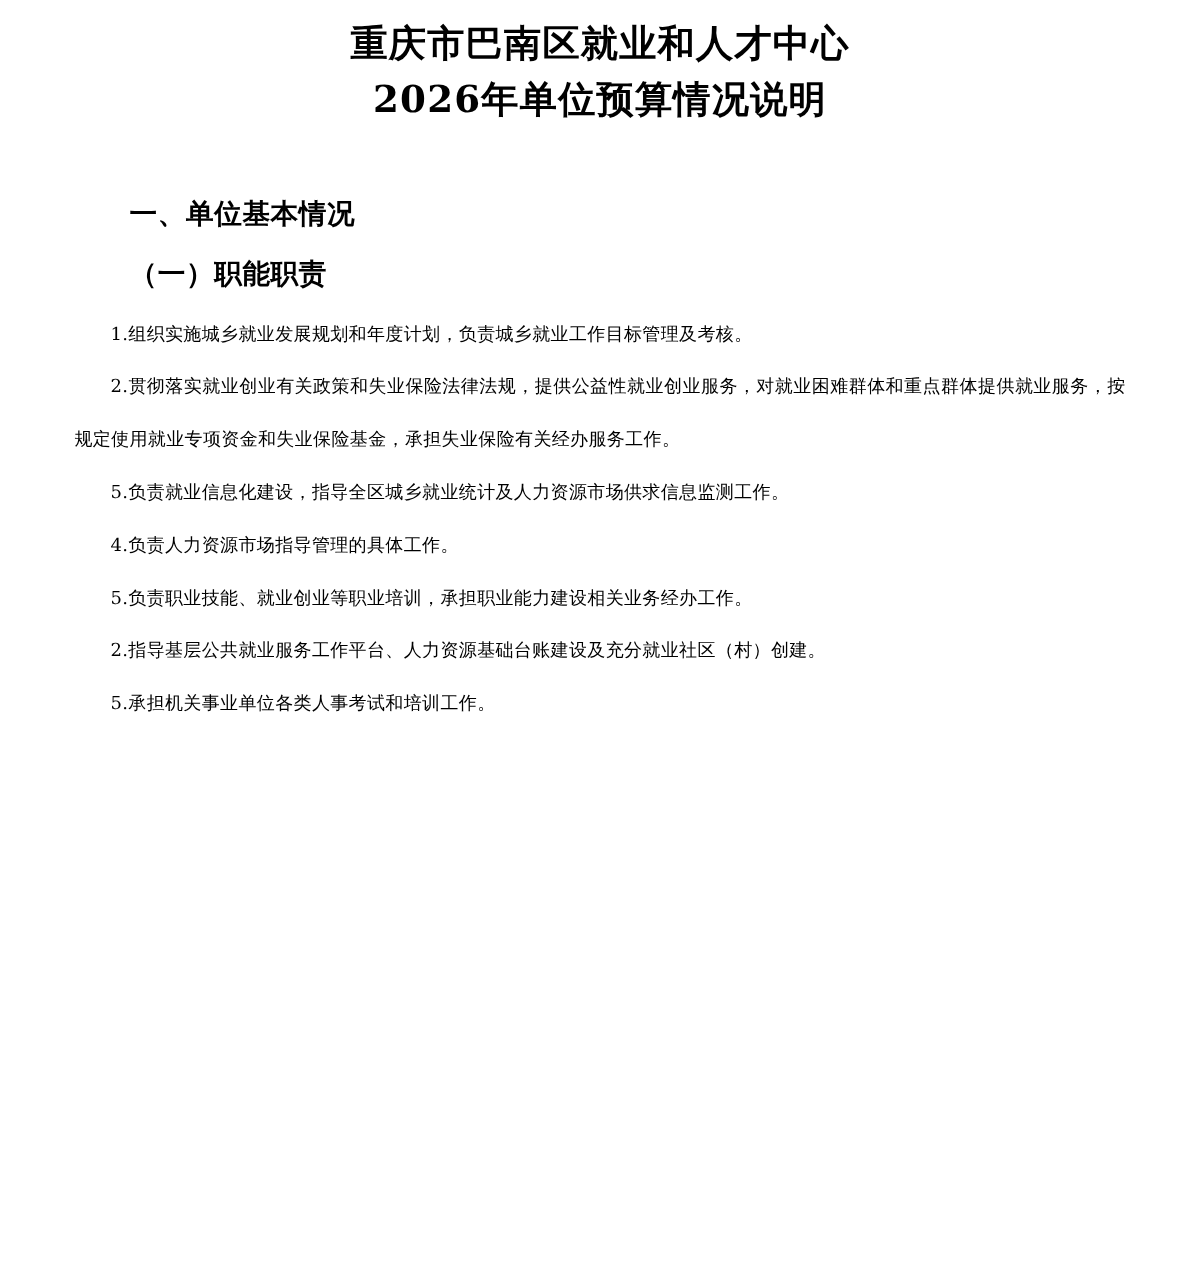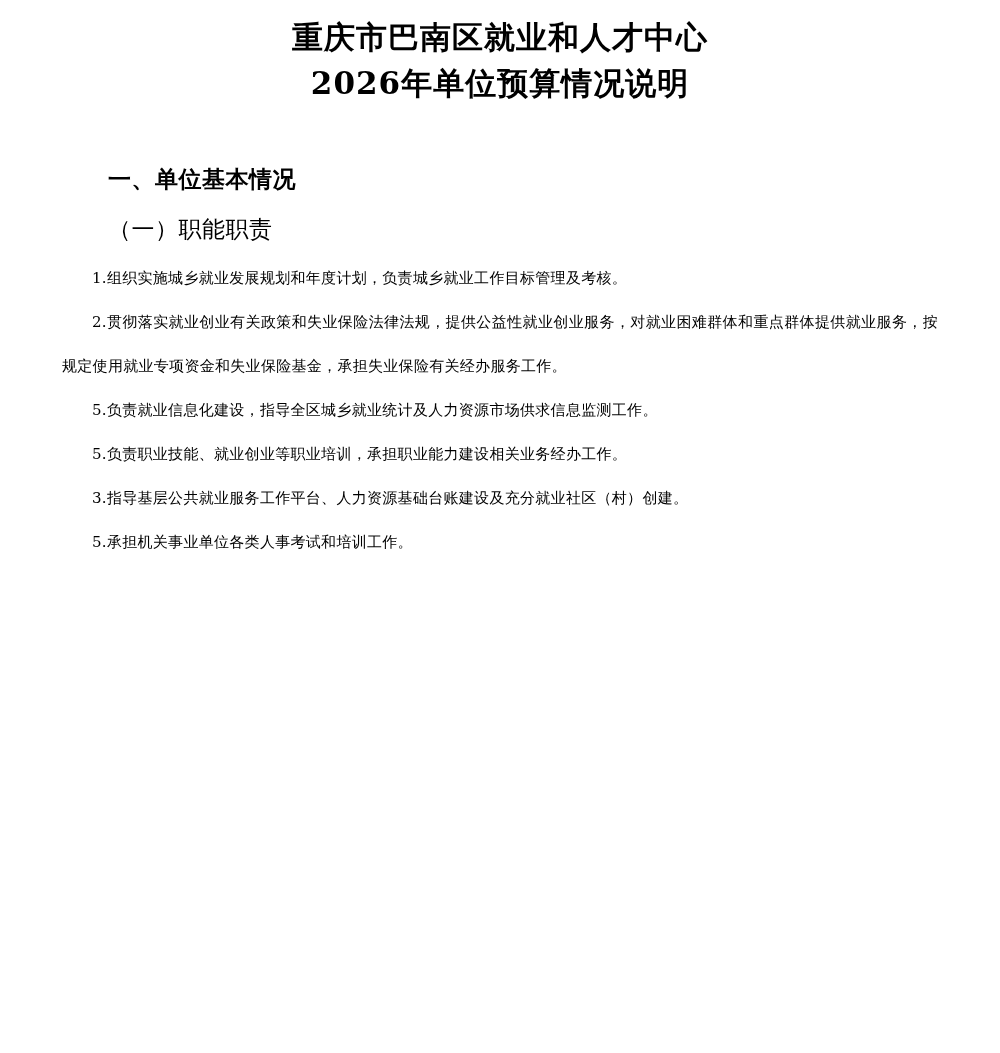--- a/index.html
+++ b/index.html
@@ -37,21 +37,21 @@
   }
   .heading-1 {
     font-weight: bold;
     font-size: 23px;
     line-height: 34px;
     text-indent: 2em;
     margin-bottom: 16px;
     letter-spacing: 0.5px;
   }
   .heading-2 {
-    font-weight: normal;
+    font-weight: bold;
     font-size: 23px;
     line-height: 34px;
     text-indent: 2em;
     margin-bottom: 10px;
     letter-spacing: 0.5px;
   }
   .para {
     font-size: 15px;
     line-height: 44px;
     text-indent: 2em;
@@ -73,17 +73,18 @@
 
   <div class="title-gap"></div>
 
   <div class="heading-1">一、单位基本情况</div>
 
   <div class="heading-2">（一）职能职责</div>
 
   <p class="para">1.组织实施城乡就业发展规划和年度计划，负责城乡就业工作目标管理及考核。</p>
   <p class="para">2.贯彻落实就业创业有关政策和失业保险法律法规，提供公益性就业创业服务，对就业困难群体和重点群体提供就业服务，按规定使用就业专项资金和失业保险基金，承担失业保险有关经办服务工作。</p>
   <p class="para">5.负责就业信息化建设，指导全区城乡就业统计及人力资源市场供求信息监测工作。</p>
+  <p class="para">4.负责人力资源市场指导管理的具体工作。</p>
   <p class="para">5.负责职业技能、就业创业等职业培训，承担职业能力建设相关业务经办工作。</p>
-  <p class="para">3.指导基层公共就业服务工作平台、人力资源基础台账建设及充分就业社区（村）创建。</p>
+  <p class="para">2.指导基层公共就业服务工作平台、人力资源基础台账建设及充分就业社区（村）创建。</p>
   <p class="para">5.承担机关事业单位各类人事考试和培训工作。</p>
 
 </div>
 
 </body></html>

